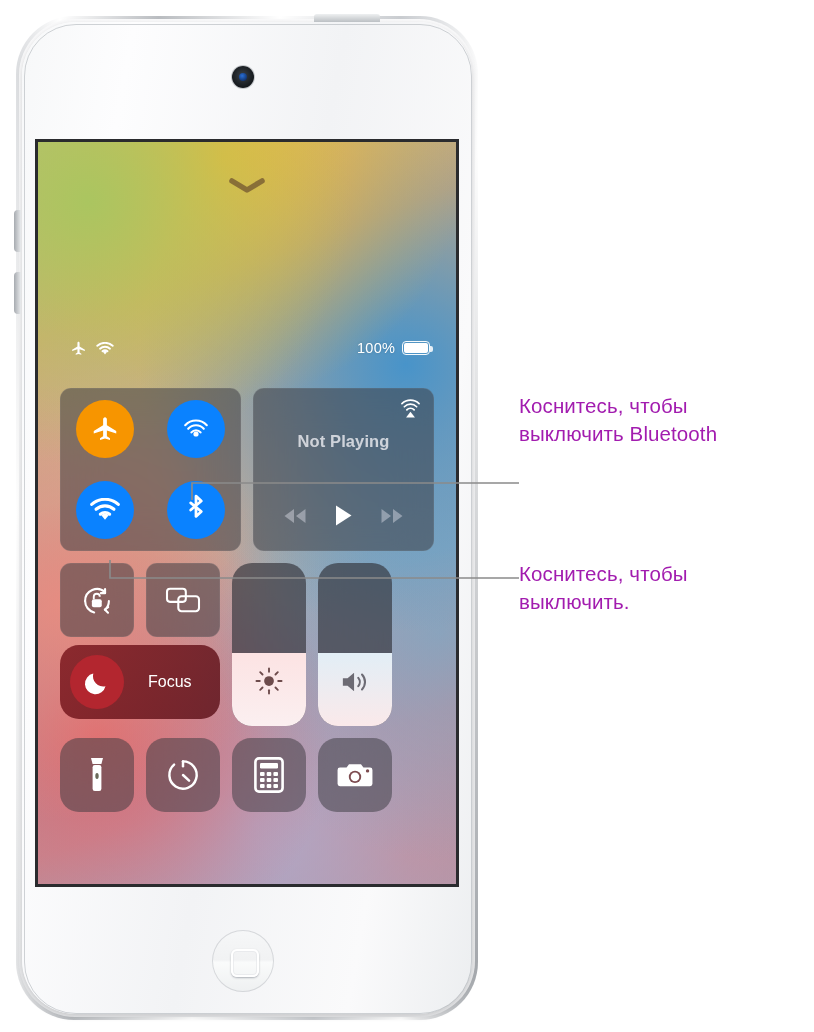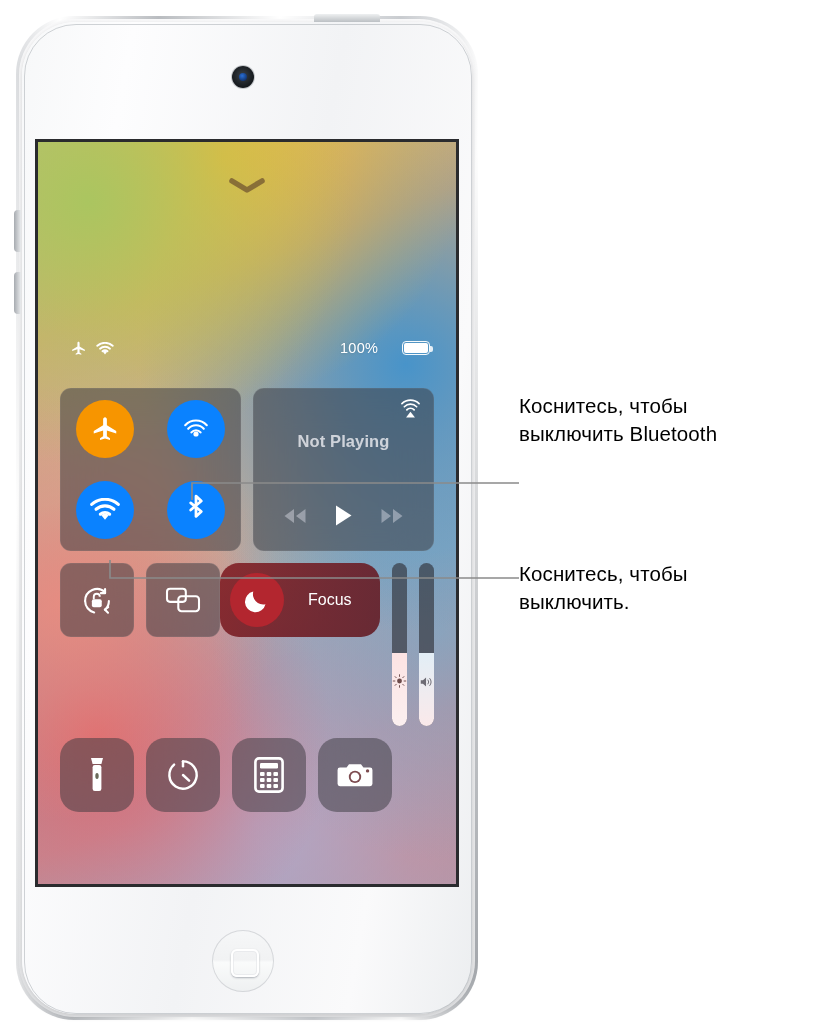--- a/index.html
+++ b/index.html
@@ -100,21 +100,21 @@
   
   .grabber{
     position:absolute;left:50%;top:36px;transform:translateX(-50%);
   }
 
   
   .statusbar{
     position:absolute;left:0;top:198px;width:100%;height:24px;
   }
   .sb-left{position:absolute;left:32px;top:0;display:flex;align-items:center;gap:9px;}
-  .sb-right{position:absolute;right:26px;top:0;display:flex;align-items:center;gap:24px;}
+  .sb-right{position:absolute;right:26px;top:0;display:flex;align-items:center;gap:7px;}
   .sb-pct{
     color:#ffffff;font-size:14.5px;letter-spacing:.2px;
     text-shadow:0 0 3px rgba(0,0,0,.18);
   }
   .batt{
     position:relative;width:28px;height:14px;border-radius:4px;
     border:1.6px solid rgba(255,255,255,.95);
     box-sizing:border-box;
   }
   .batt-fill{position:absolute;left:1.4px;top:1.4px;bottom:1.4px;width:calc(100% - 2.8px);border-radius:2px;background:#fff;}
@@ -181,37 +181,37 @@
     background:linear-gradient(120deg,rgba(128,28,34,.88),rgba(96,22,30,.86));
     display:flex;align-items:center;position:relative;overflow:hidden;
   }
   .focus-circ{
     width:54px;height:54px;border-radius:50%;margin-left:10px;
     background:#b3262f;
     display:flex;align-items:center;justify-content:center;flex:none;
   }
   .focus-label{color:#fff;font-size:16px;margin-left:24px;}
 
-  .left-col{display:flex;gap:0;}
+  .left-col{display:flex;flex-direction:column;gap:8px;}
   .left-top{display:flex;gap:12px;}
 
   
   .bottom-row{display:flex;gap:12px;margin-top:12px;}
   .app-tile{
     width:74px;height:74px;border-radius:19px;
     display:flex;align-items:center;justify-content:center;
     background:rgba(56,56,62,.50);
     backdrop-filter:blur(16px);
     -webkit-backdrop-filter:blur(16px);
   }
 
   
   .callout{
     position:absolute;
-    color:#000000;
+    color:#a21caf;
     font-size:20.5px;
     line-height:28px;
     letter-spacing:.1px;
   }
   #callout-bt{left:519px;top:392px;width:292px;}
   #callout-wifi{left:519px;top:560px;width:286px;}
 
   svg{display:block;}
   .leader{position:absolute;left:0;top:0;width:814px;height:1032px;pointer-events:none;}
 </style>

